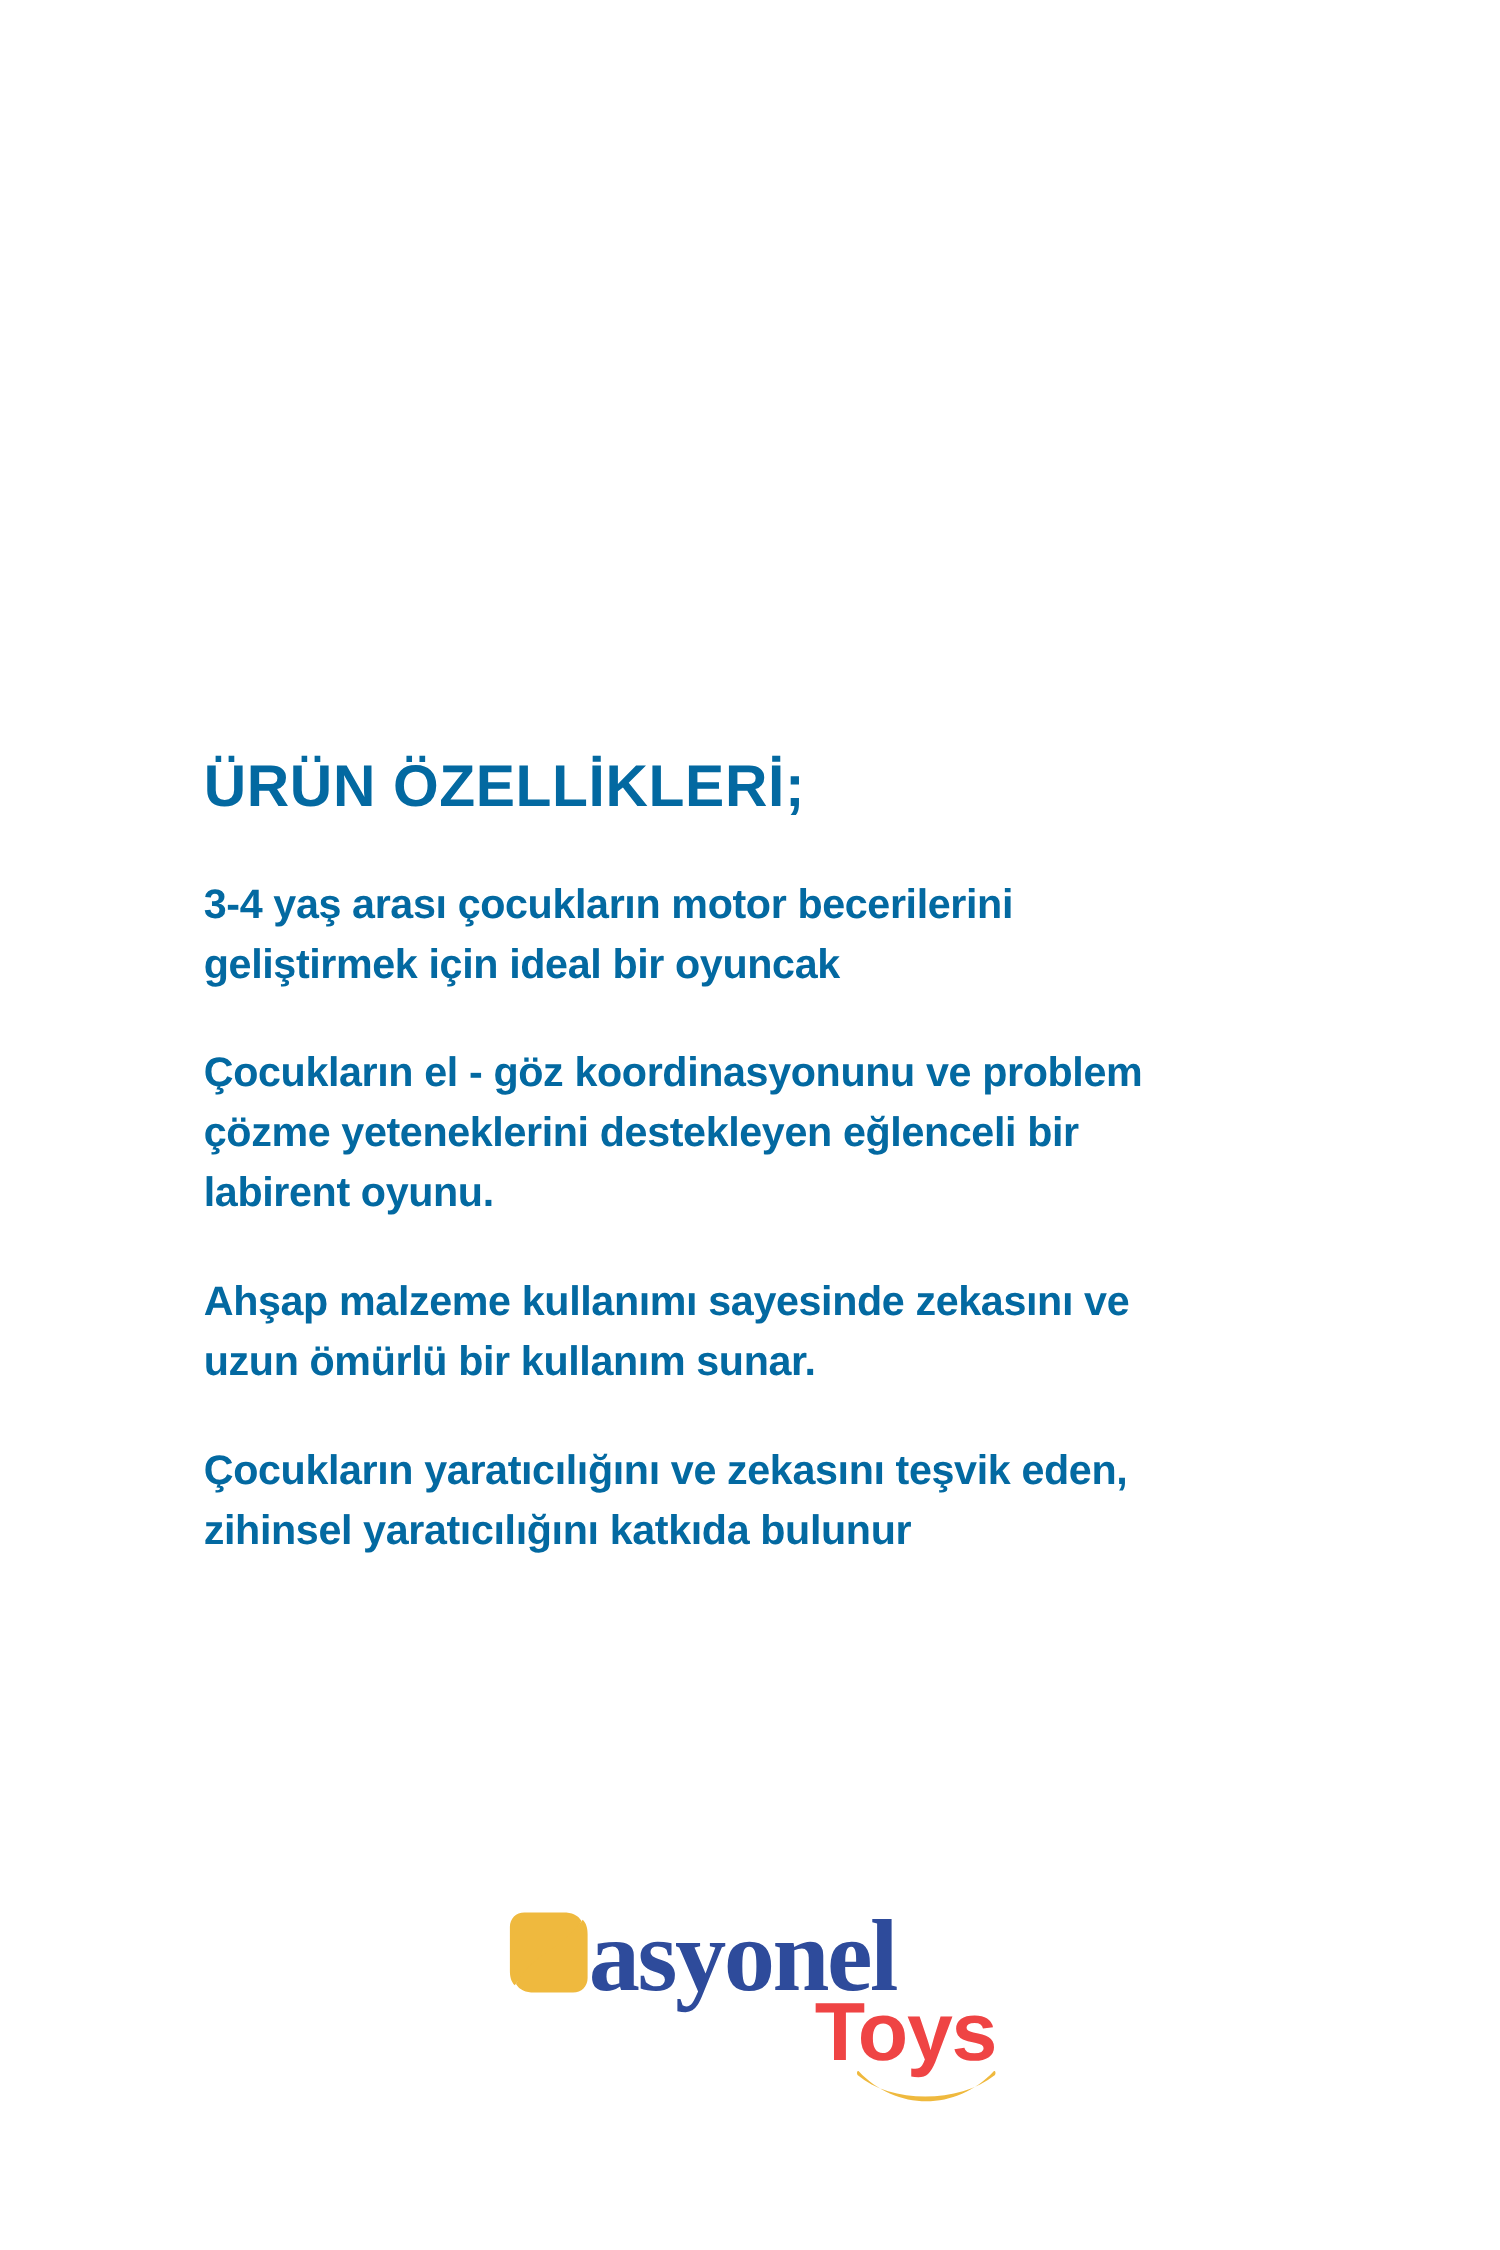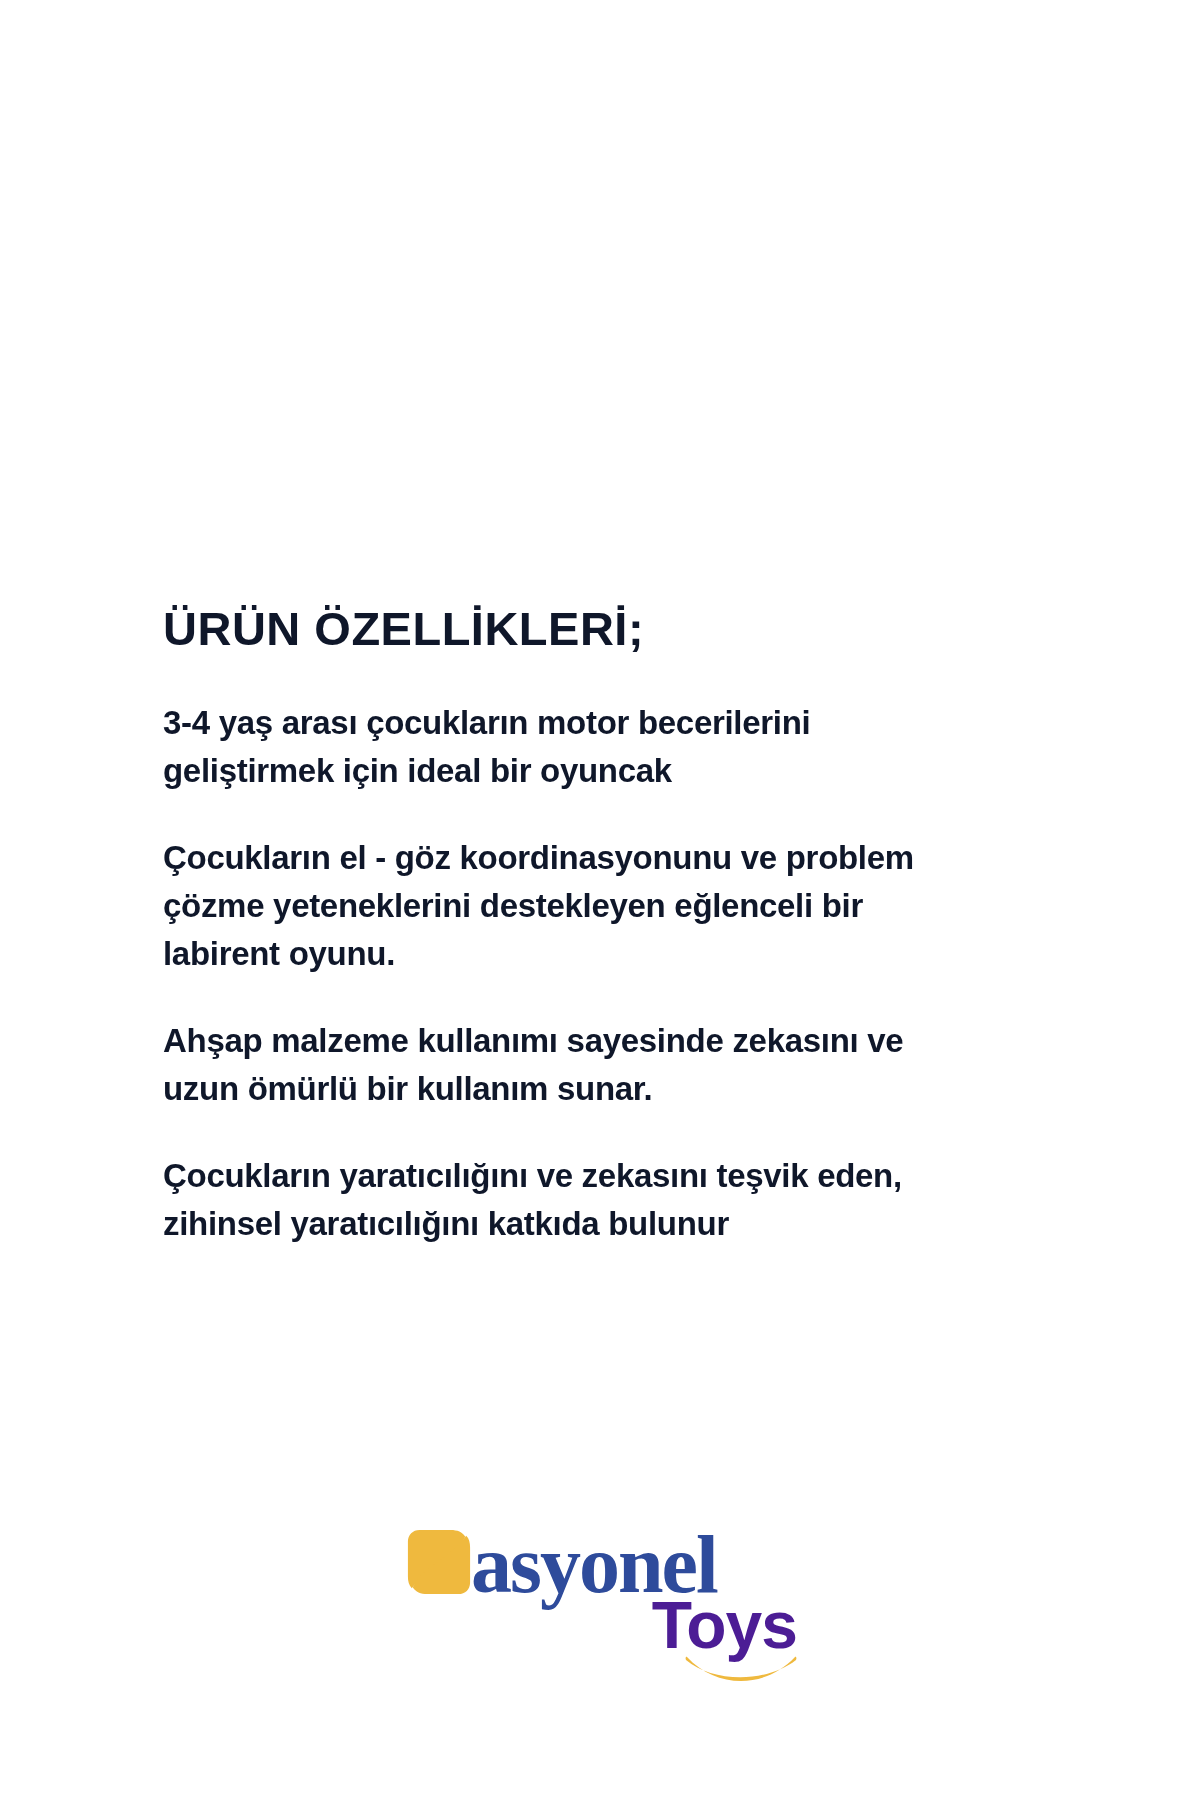--- a/index.html
+++ b/index.html
@@ -75,36 +75,36 @@
     position: absolute;
     right: -2px;
     top: 133px;
     width: 116px;
     height: 40px;
   }
 </style>
 </head>
 <body style="background: rgb(255, 255, 255);">
 
-<div class="content" style="color: #0f172a;">
+<div class="content" style="color: #0369a1;">
   <h1>ÜRÜN ÖZELLİKLERİ;</h1>
   <p>3-4 yaş arası çocukların motor becerilerini
 geliştirmek için ideal bir oyuncak</p>
   <p>Çocukların el - göz koordinasyonunu ve problem
 çözme yeteneklerini destekleyen eğlenceli bir
 labirent oyunu.</p>
   <p>Ahşap malzeme kullanımı sayesinde zekasını ve
 uzun ömürlü bir kullanım sunar.</p>
   <p>Çocukların yaratıcılığını ve zekasını teşvik eden,
 zihinsel yaratıcılığını katkıda bulunur</p>
 </div>
 
 <div class="logo">
   <svg class="logo-n" viewBox="0 0 70 72" xmlns="http://www.w3.org/2000/svg">
     <path d="M15 3 H47 C54 3 59 5 62 10 C56 22 46 30 34 38 C22 46 14 54 7 63 C4 60 3 56 3 51 V15 C3 8 8 3 15 3 Z" fill="#efb93e"></path>
     <path d="M55 69 H23 C16 69 11 67 8 62 C14 50 24 42 36 34 C48 26 56 18 63 9 C66 12 67 16 67 21 V57 C67 64 62 69 55 69 Z" fill="#efb93e"></path>
   </svg>
   <span class="logo-word" style="color: rgb(46, 75, 155); font-family: Liberation Serif, serif;">asyonel</span>
-  <span class="logo-sub" style="color: #4c1d95; text-align: center;">Toys</span>
+  <span class="logo-sub" style="color: #ef4444; text-align: center;">Toys</span>
   <svg class="logo-smile" viewBox="0 0 116 40" xmlns="http://www.w3.org/2000/svg">
     <path d="M4 4 C34 36 82 36 112 4 C113 3 114 5 113 7 C84 30 30 30 3 7 C2 5 3 3 4 4 Z" fill="#efb93e"></path>
   </svg>
 </div>
 
 </body></html>

